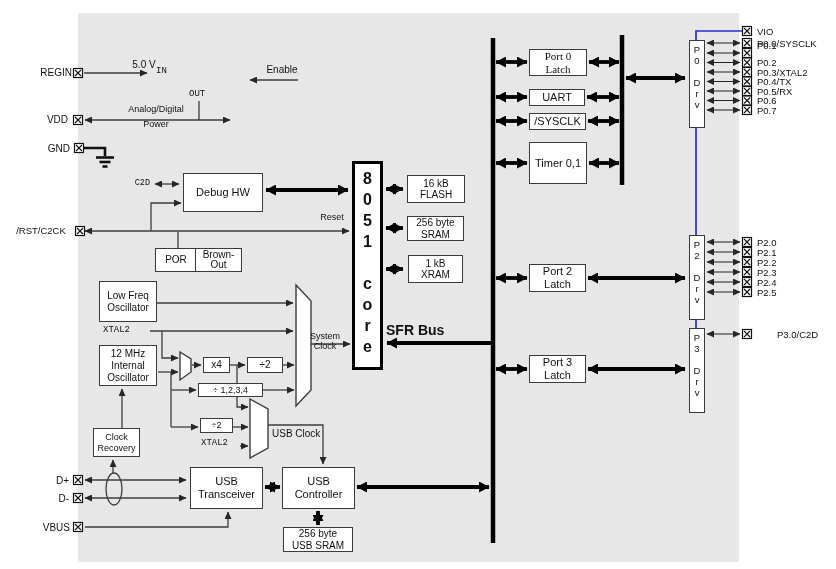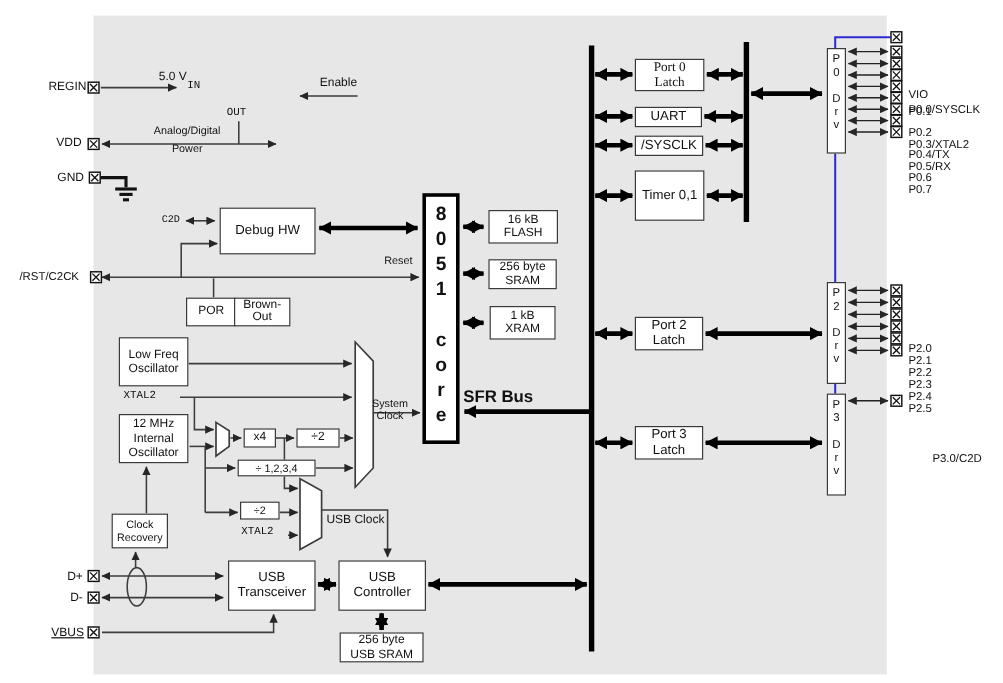--- a/index.html
+++ b/index.html
@@ -10,21 +10,21 @@
   .bx{position:absolute;background:#fff;border:1.4px solid #3a3a3a;box-sizing:border-box;
       display:flex;align-items:center;justify-content:center;text-align:center;
       white-space:pre-line;line-height:1.15;font-size:11px;}
   .lb{position:absolute;white-space:pre-line;font-size:10px;line-height:1.1;}
   .r{text-align:right;} .c{text-align:center;}
   .mono{font-family:"Liberation Mono",monospace;font-size:9px;}
   .core{border:3px solid #000;font-weight:bold;font-size:16px;line-height:21px;
         padding-top:4px;display:block;text-align:center;}
   .drv{font-size:9.5px;line-height:11px;display:block;padding-top:3px;}
   .sm{font-size:10px;} .xs{font-size:9px;text-align:center;}
-  .pinlab{position:absolute;left:757px;font-size:9.5px;white-space:nowrap;margin-top:48px;}
+  .pinlab{position:absolute;left:757px;font-size:9.5px;white-space:nowrap;}
 </style>
 </head>
 <body>
 
 <div id="stage">
   <div id="graybg"></div>
 
   <svg id="wires" width="836" height="569">
     <defs>
       <marker id="ah" markerUnits="userSpaceOnUse" markerWidth="8" markerHeight="7" refX="7" refY="3.5" orient="auto-start-reverse">
@@ -308,21 +308,21 @@
 
   <span class="lb mono" style="left:103px;top:326px;">XTAL2</span>
   <span class="lb mono" style="left:201px;top:439px;">XTAL2</span>
   <span class="lb c xs" style="left:301px;top:332px;width:48px;">System
 Clock</span>
   <span class="lb" style="left:272px;top:428px;">USB Clock</span>
   <span class="lb" style="left:386px;top:323px;font-size:14px;font-weight:bold;">SFR Bus</span>
 
   <span class="lb r" style="left:53px;top:475px;width:16px;">D+</span>
   <span class="lb r" style="left:53px;top:493px;width:16px;">D-</span>
-  <span class="lb r" style="left:40px;top:522px;width:30px;text-decoration:underline;">VBUS</span>
+  <span class="lb r" style="left:40px;top:522px;width:30px;">VBUS</span>
 
   <span class="pinlab" style="top:26px;">VIO</span>
   <span class="pinlab" style="top:38px;">P0.0/SYSCLK</span>
   <span class="pinlab" style="top:40px;">P0.1</span>
   <span class="pinlab" style="top:57px;">P0.2</span>
   <span class="pinlab" style="top:67px;">P0.3/XTAL2</span>
   <span class="pinlab" style="top:76px;">P0.4/TX</span>
   <span class="pinlab" style="top:86px;">P0.5/RX</span>
   <span class="pinlab" style="top:95px;">P0.6</span>
   <span class="pinlab" style="top:105px;">P0.7</span>

